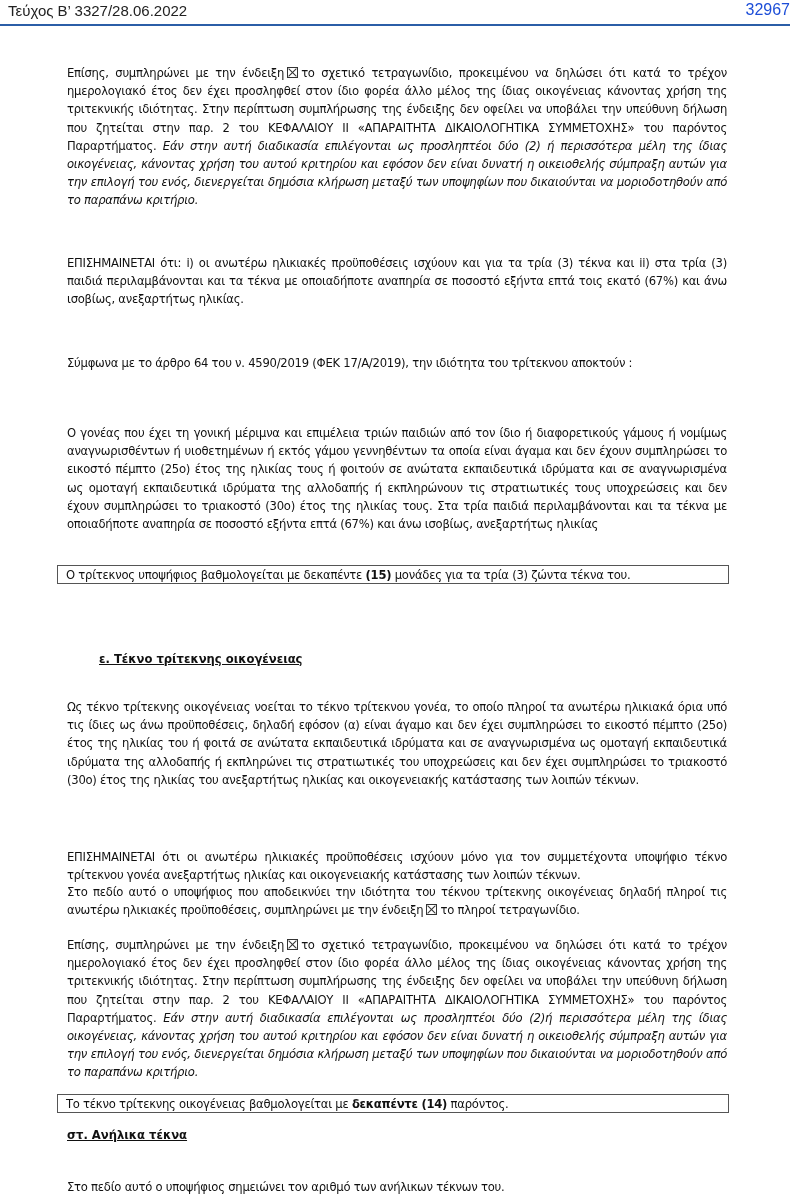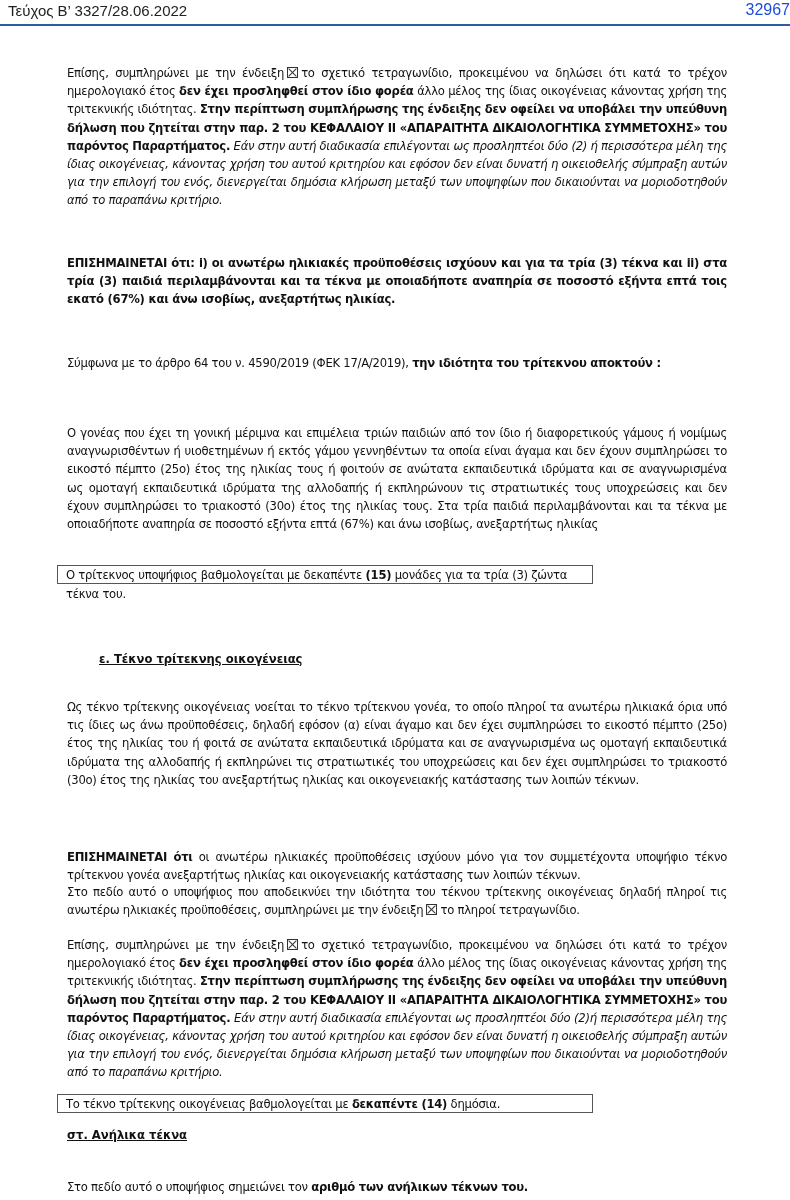--- a/index.html
+++ b/index.html
@@ -7,23 +7,23 @@
          font-family: "DejaVu Sans", sans-serif; color: #111; }
   .hdr { position: absolute; left: 0; top: 0; width: 790px; height: 22px; }
   .hdr-left { position: absolute; left: 0; top: 2px; font-family: "Liberation Sans", sans-serif; font-size: 15px; color: #222; padding-left: 8px; }
   .hdr-center { position: absolute; left: 0; width: 790px; top: 3px; text-align: center;
                 font-family: "Liberation Serif", serif; font-weight: bold; font-size: 14px; color: #1f4e96; letter-spacing: 0.3px; }
   .hdr-right { position: absolute; right: 0; top: 1px; font-family: "Liberation Sans", sans-serif; font-size: 16px; color: #1d4ed8; }
   .hdr-rule { position: absolute; left: 0; top: 24px; width: 790px; height: 2px; background: #2b5ea7; }
 
   .p { position: absolute; left: 67px; width: 660px; font-size: 11.6px; line-height: 18.2px;
        text-align: justify; letter-spacing: -0.25px; }
-  .p b { font-weight: bold; }
+  .p b { font-weight: normal; }
   .p i { font-style: italic; }
-  .box { position: absolute; left: 57px; width: 536px; height: 19px; border: 1px solid #555;
+  .box { position: absolute; left: 57px; width: 672px; height: 19px; border: 1px solid #555;
          font-size: 11.6px; line-height: 19px; padding-left: 8px; box-sizing: border-box; letter-spacing: -0.25px; }
   .heading { position: absolute; left: 67px; font-size: 11.6px; font-weight: bold; text-decoration: underline; }
   .chk { display: inline-block; width: 9px; height: 9px; border: 1px solid #333; position: relative;
          vertical-align: -1px; margin: 0 3px; font-size: 0; }
   .chk::before, .chk::after { content: ""; position: absolute; left: 4px; top: -1px; width: 1px; height: 11px; background: #333; }
   .chk::before { transform: rotate(45deg); }
   .chk::after { transform: rotate(-45deg); }
 </style>
 </head>
 <body>
@@ -80,21 +80,21 @@
   <span>Επίσης, συμπληρώνει με την ένδειξη</span><span class="chk"></span><span>το σχετικό τετραγωνίδιο, προκειμένου να δηλώσει ότι κατά το τρέχον ημερολογιακό έτος</span>
   <b>δεν έχει προσληφθεί στον ίδιο φορέα</b>
   <span>άλλο μέλος της ίδιας οικογένειας κάνοντας χρήση της τριτεκνικής ιδιότητας.</span>
   <b>Στην περίπτωση συμπλήρωσης της ένδειξης δεν οφείλει να υποβάλει την υπεύθυνη δήλωση που ζητείται στην παρ. 2 του ΚΕΦΑΛΑΙΟΥ ΙΙ «ΑΠΑΡΑΙΤΗΤΑ ΔΙΚΑΙΟΛΟΓΗΤΙΚΑ ΣΥΜΜΕΤΟΧΗΣ» του παρόντος Παραρτήματος.</b>
   <i>Εάν στην αυτή διαδικασία επιλέγονται ως προσληπτέοι δύο (2)ή περισσότερα μέλη της ίδιας οικογένειας, κάνοντας χρήση του αυτού κριτηρίου και εφόσον δεν είναι δυνατή η οικειοθελής σύμπραξη αυτών για την επιλογή του ενός, διενεργείται δημόσια κλήρωση μεταξύ των υποψηφίων που δικαιούνται να μοριοδοτηθούν από το παραπάνω κριτήριο.</i>
 </div>
 
 <div class="box" style="top:1094px;">
   <span>Το τέκνο τρίτεκνης οικογένειας βαθμολογείται με</span>
   <b>δεκαπέντε (14)</b>
-  <span>δημόσια.</span>
+  <span>παρόντος.</span>
 </div>
 
 <div class="heading" style="top:1128px;text-align:center;">στ. Ανήλικα τέκνα</div>
 
 <div class="p" style="top:1178px;">
   <span>Στο πεδίο αυτό ο υποψήφιος σημειώνει τον</span>
   <b>αριθμό των ανήλικων τέκνων του.</b>
 </div>
 
 </body></html>

